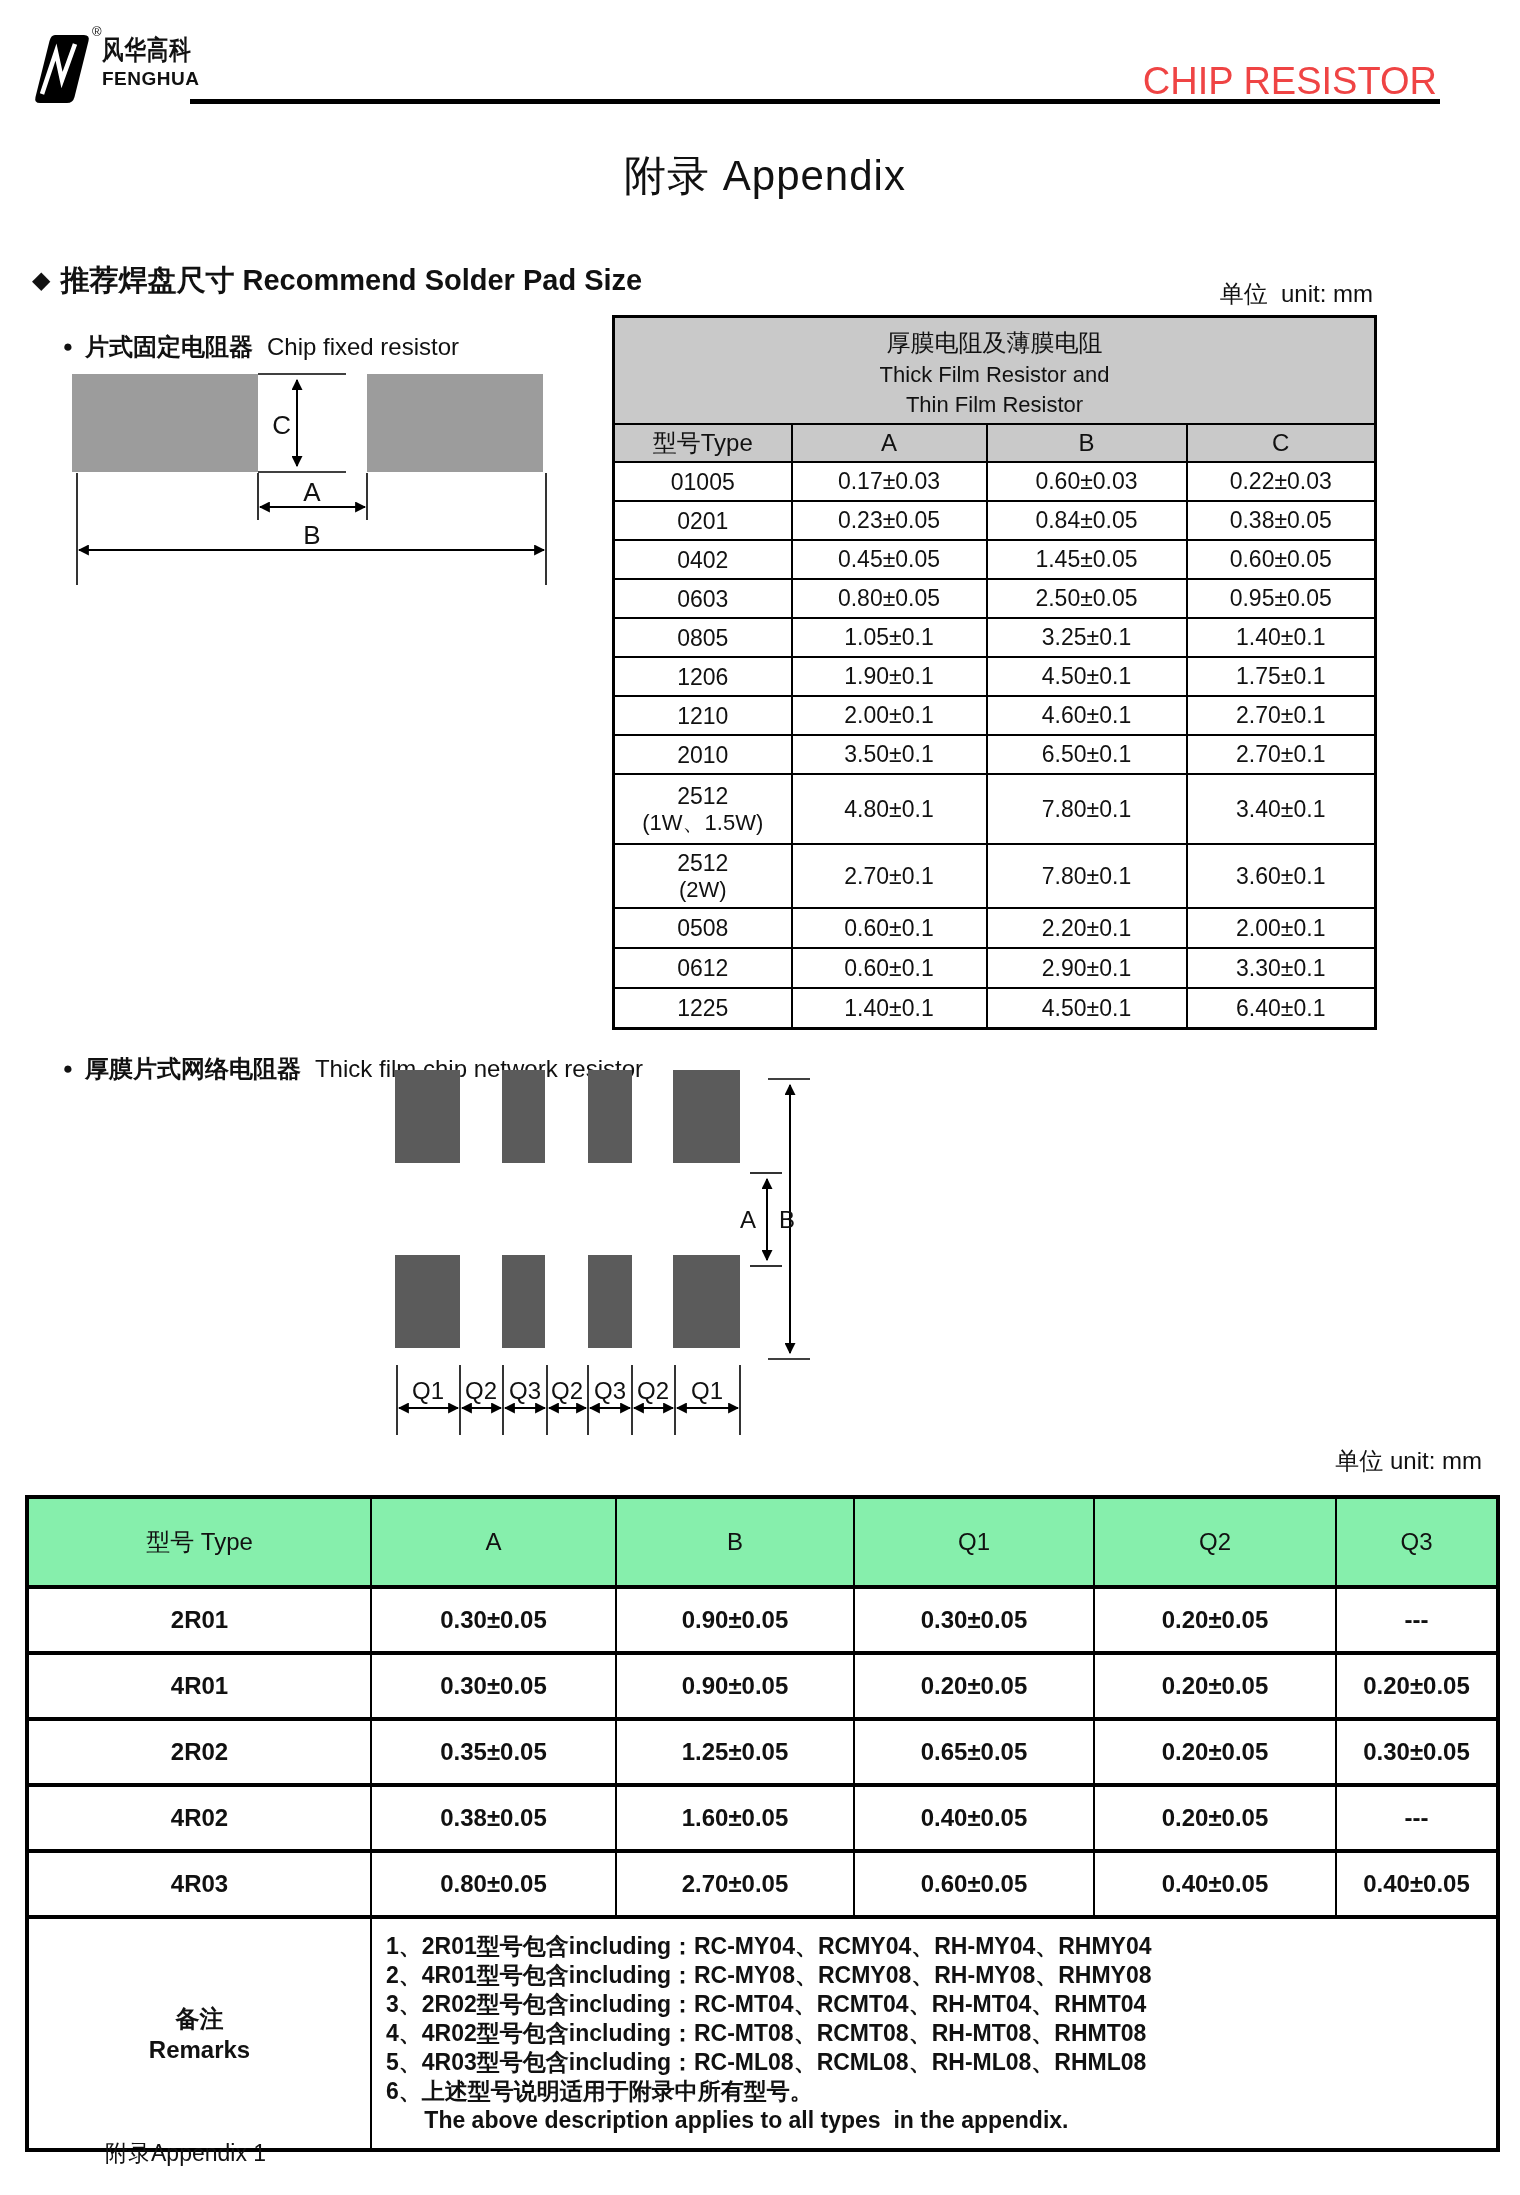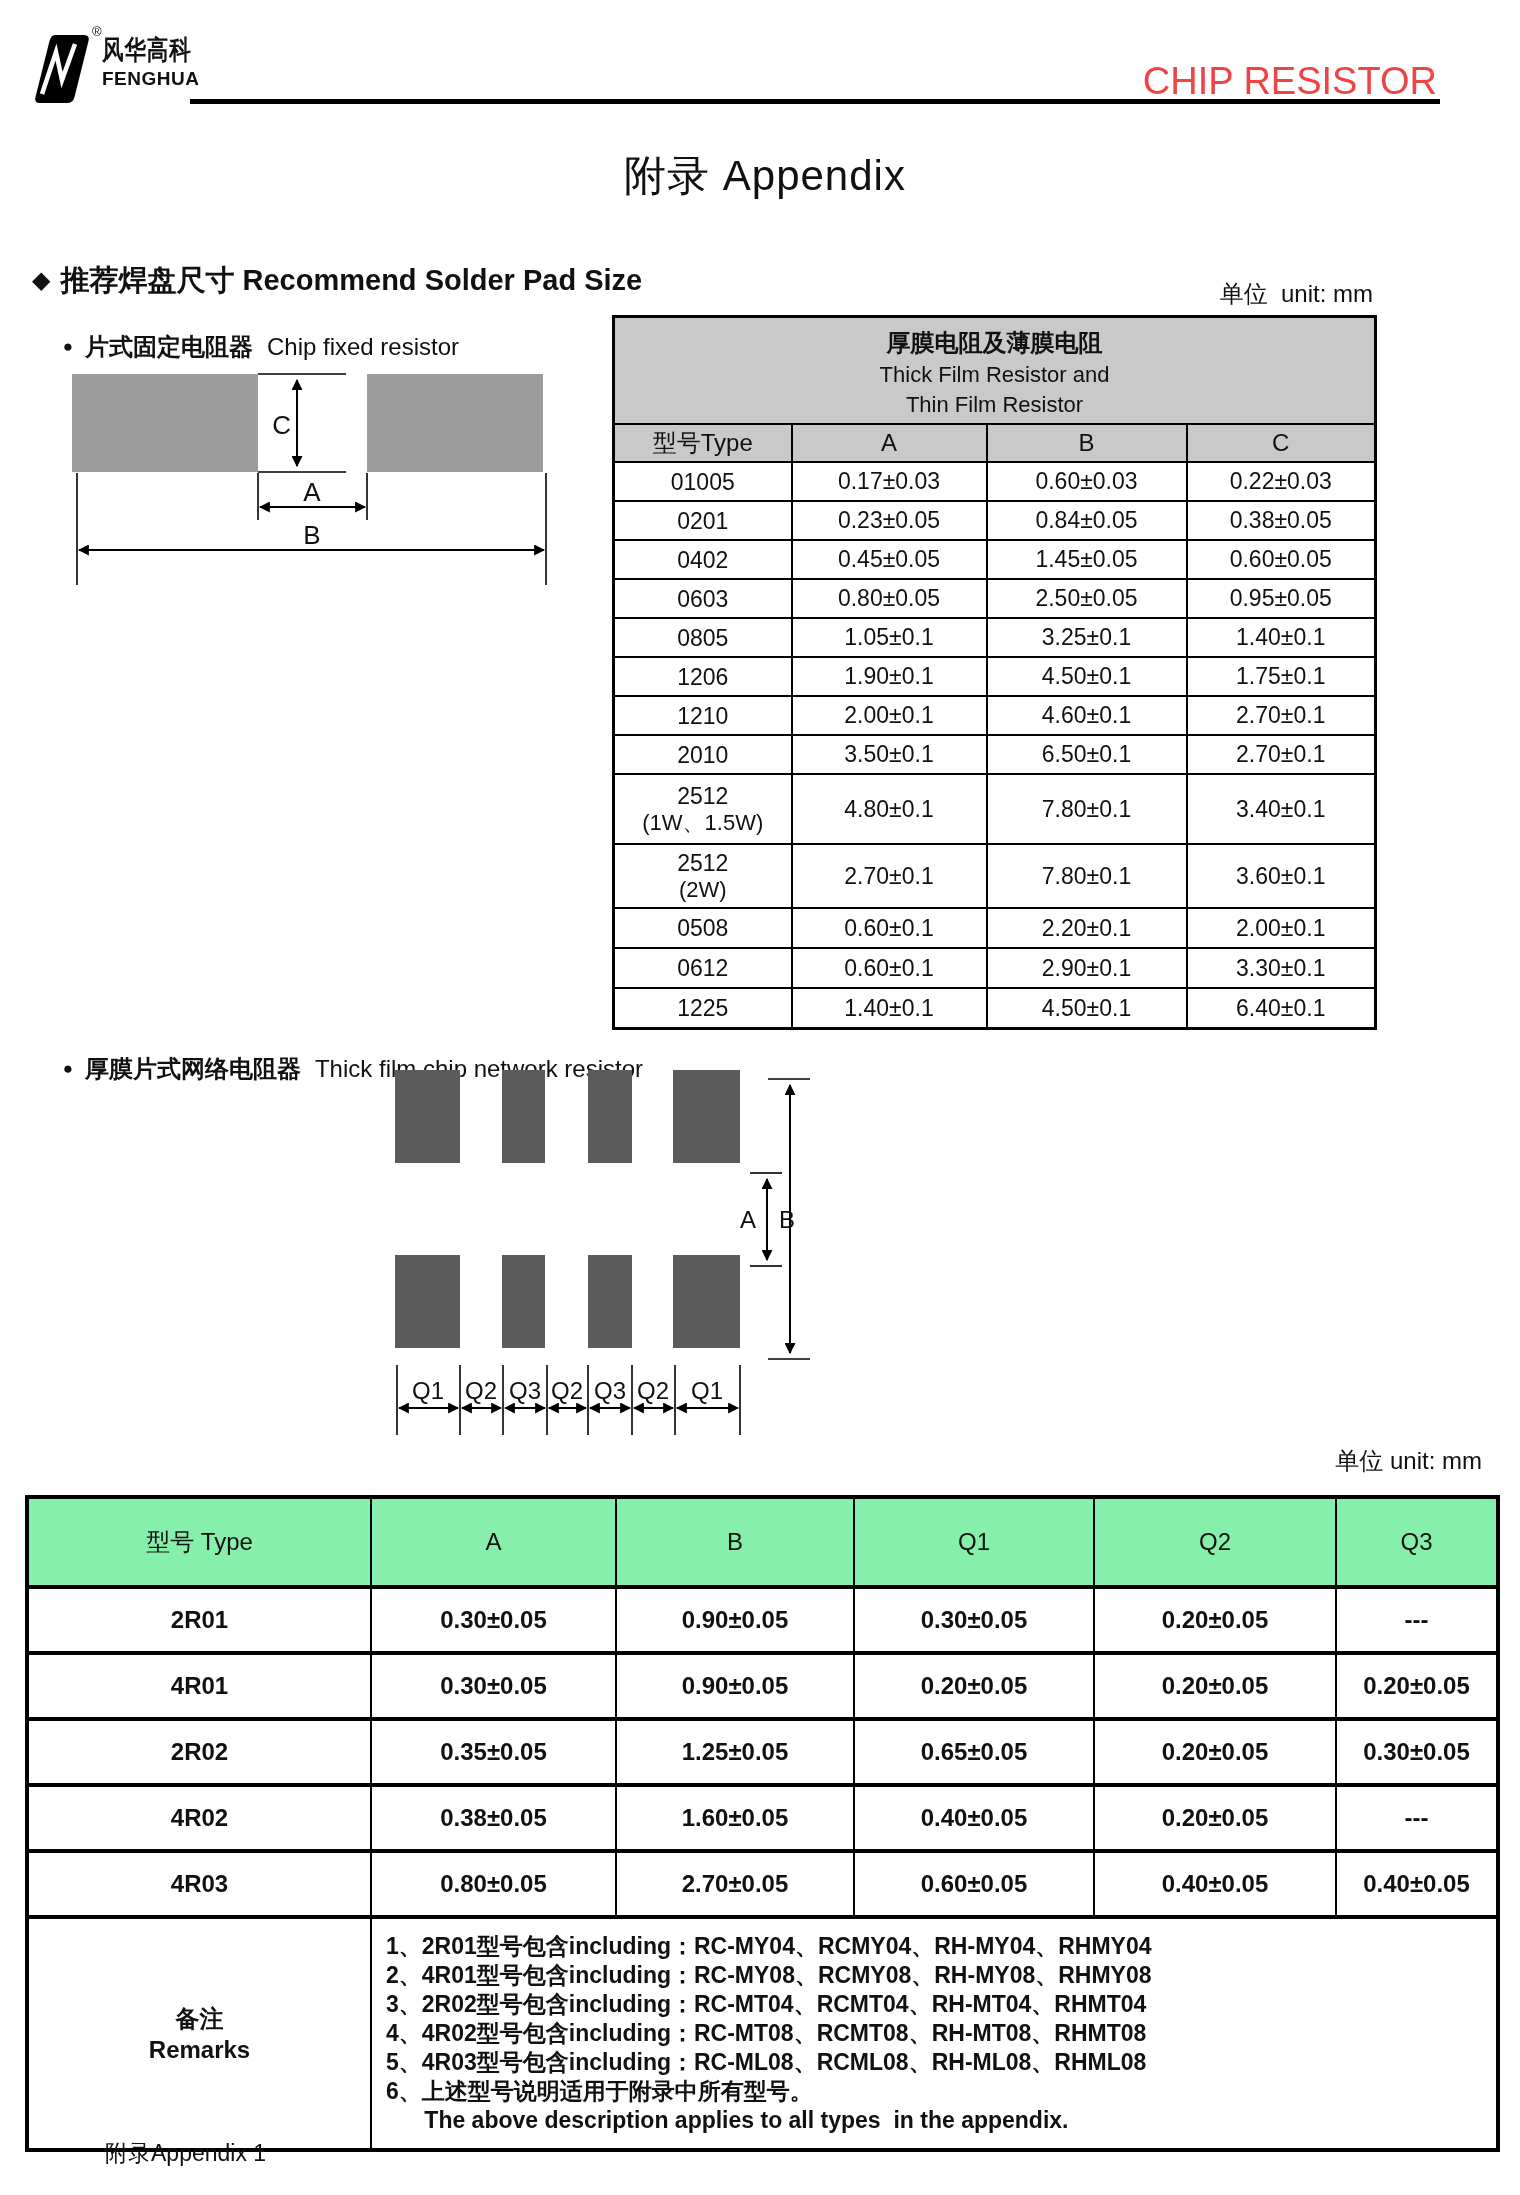--- a/index.html
+++ b/index.html
@@ -31,21 +31,21 @@
   .diag2{position:absolute;left:320px;top:1058px;}
   .dim{stroke:#000;stroke-width:2;fill:none;}
   .dim-thin{stroke:#000;stroke-width:1.6;fill:none;}
   .dlabel{font-family:"Liberation Sans","DejaVu Sans",sans-serif;font-size:26px;fill:#111;}
   .dlabel2{font-family:"Liberation Sans","DejaVu Sans",sans-serif;font-size:24px;fill:#111;}
   
   .t1{position:absolute;left:612px;top:315px;width:762px;border-collapse:collapse;
       table-layout:fixed;border:3px solid #000;}
   .t1 th,.t1 td{border:2px solid #000;text-align:center;vertical-align:middle;padding:0;}
   .t1 .group th{height:105px;background:#c9c9c9;font-weight:400;}
-  .t1 .group .g-cn{font-size:24px;font-weight:700;line-height:34px;padding-top:4px;}
+  .t1 .group .g-cn{font-size:24px;font-weight:400;line-height:34px;padding-top:4px;}
   .t1 .group .g-en{font-size:22px;line-height:30px;}
   .t1 .cols th{height:36px;background:#c9c9c9;font-size:24px;font-weight:400;}
   .t1 td{height:37px;font-size:23px;}
   .t1 tr.tall-a td{height:68px;}
   .t1 tr.tall-b td{height:62px;}
   .t1 tr.h38 td{height:38px;}
   .tmain{display:block;line-height:28px;}
   .sub{display:block;font-size:22px;line-height:26px;}
   
   .t2{position:absolute;left:25px;top:1495px;width:1471px;border-collapse:collapse;

